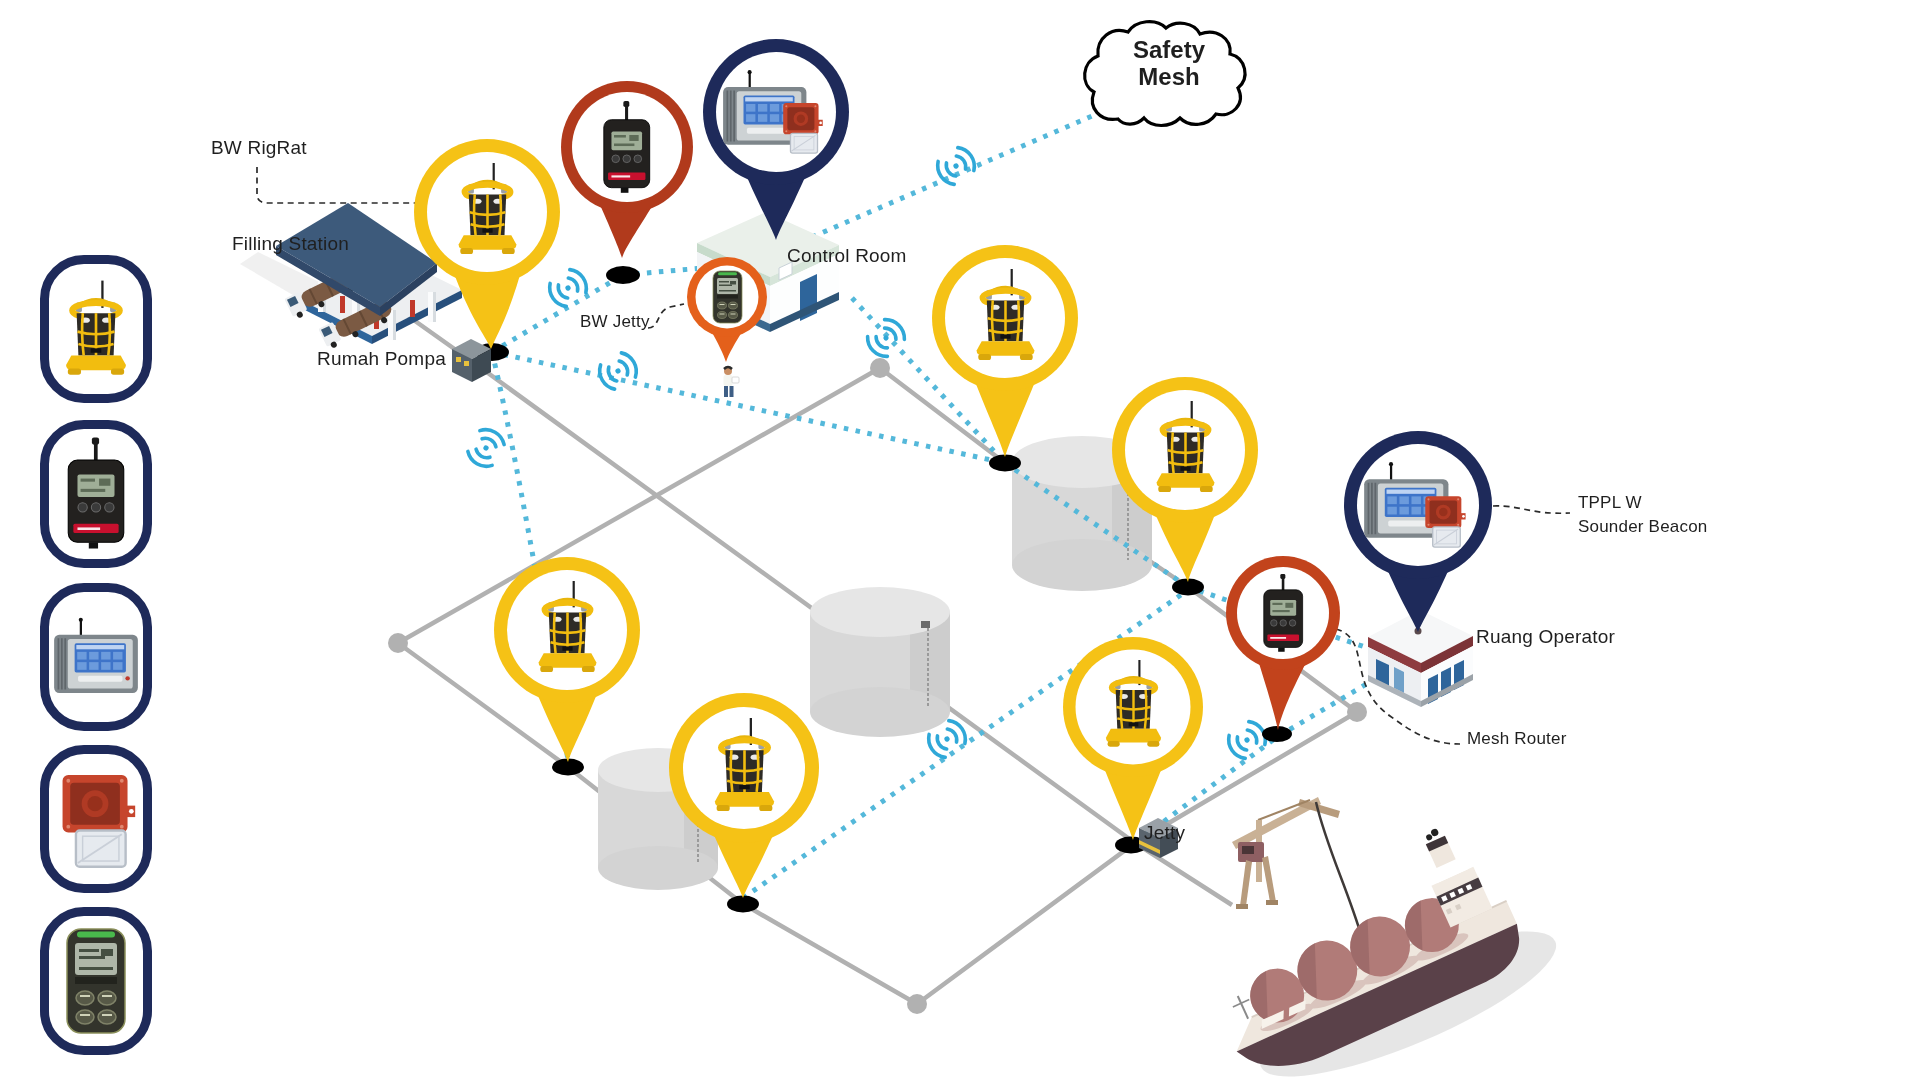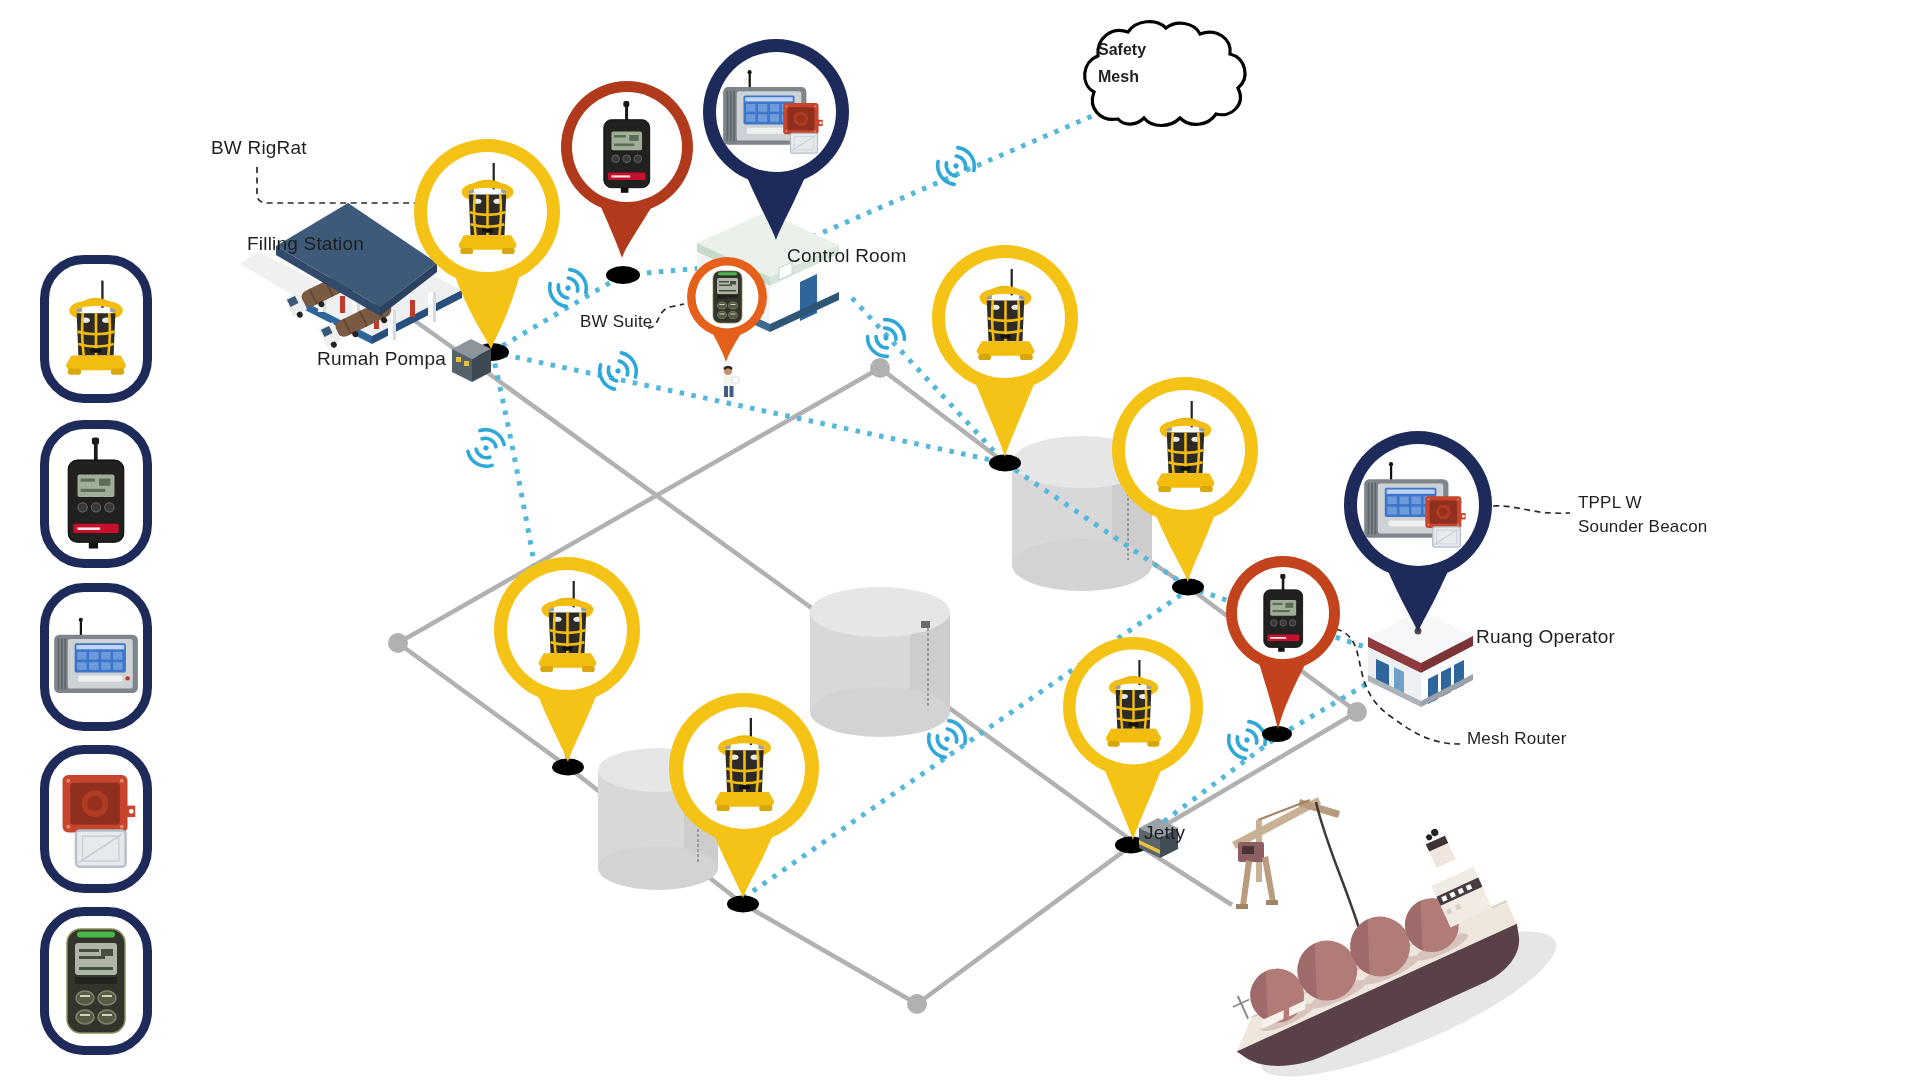--- a/index.html
+++ b/index.html
@@ -7,22 +7,22 @@
          font-family:"Liberation Sans",sans-serif;color:var(--text-dark,#1f1f1f);}
   #gfx{position:absolute;left:0;top:0;}
   .lbl{position:absolute;font-size:19px;font-weight:400;letter-spacing:.2px;white-space:nowrap;}
   .lbl.small{font-size:17px;}
   .legend{position:absolute;left:1578px;top:10px;width:330px;}
   .legend-row{display:flex;align-items:center;height:42px;}
   .legend-swatch{width:94px;height:5px;margin-right:14px;flex:0 0 auto;}
   .swatch-pipe{background:var(--pipe-gray,#B1B1B1);}
   .swatch-conn{background:repeating-linear-gradient(90deg,var(--connection-blue,#54B8DA) 0 5px,transparent 5px 11px);}
   .legend-label{font-size:22px;font-weight:500;color:#111;}
-  .cloud-text{position:absolute;left:1098px;top:36px;width:142px;
-              font-size:16px;font-weight:700;line-height:27px;}
+  .cloud-text{position:absolute;left:1098px;top:36px;width:142px;text-align:center;
+              font-size:24px;font-weight:700;line-height:27px;}
   .sidebar-item{position:absolute;left:40px;width:112px;height:148px;background:#fff;
                 border:9px solid var(--pin-navy,#1E2A5A);border-radius:44px;
                 display:flex;align-items:center;justify-content:center;box-sizing:border-box;}
 </style>
 </head>
 <body>
 
 <div id="stage">
 
 <svg id="gfx" width="1920" height="1080" viewBox="0 0 1920 1080">
@@ -460,23 +460,23 @@
         <use href="#sym-beacon"></use>
       </svg>
 </div>
 <div class="sidebar-item" style="top:907px">
   <svg width="70" height="112" viewBox="0 0 70 112">
         <use href="#sym-bwflex"></use>
       </svg>
 </div>
 
 <div class="lbl" style="left:211px;top:137px">BW RigRat</div>
-<div class="lbl" style="left:247px;top:233px">Filling Station</div>
+<div class="lbl" style="left:232px;top:233px">Filling Station</div>
 <div class="lbl" style="left:317px;top:348px">Rumah Pompa</div>
-<div class="lbl small" style="left:580px;top:312px">BW Suite</div>
+<div class="lbl small" style="left:580px;top:312px">BW Jetty</div>
 <div class="lbl" style="left:787px;top:245px">Control Room</div>
 <div class="lbl small" style="left:1578px;top:493px">TPPL W</div>
 <div class="lbl small" style="left:1578px;top:517px">Sounder Beacon</div>
 <div class="lbl" style="left:1476px;top:626px">Ruang Operator</div>
 <div class="lbl small" style="left:1467px;top:729px">Mesh Router</div>
 <div class="lbl" style="left:1144px;top:822px">Jetty</div>
 
 <div class="cloud-text">
   <div>Safety</div>
   <div>Mesh</div>

